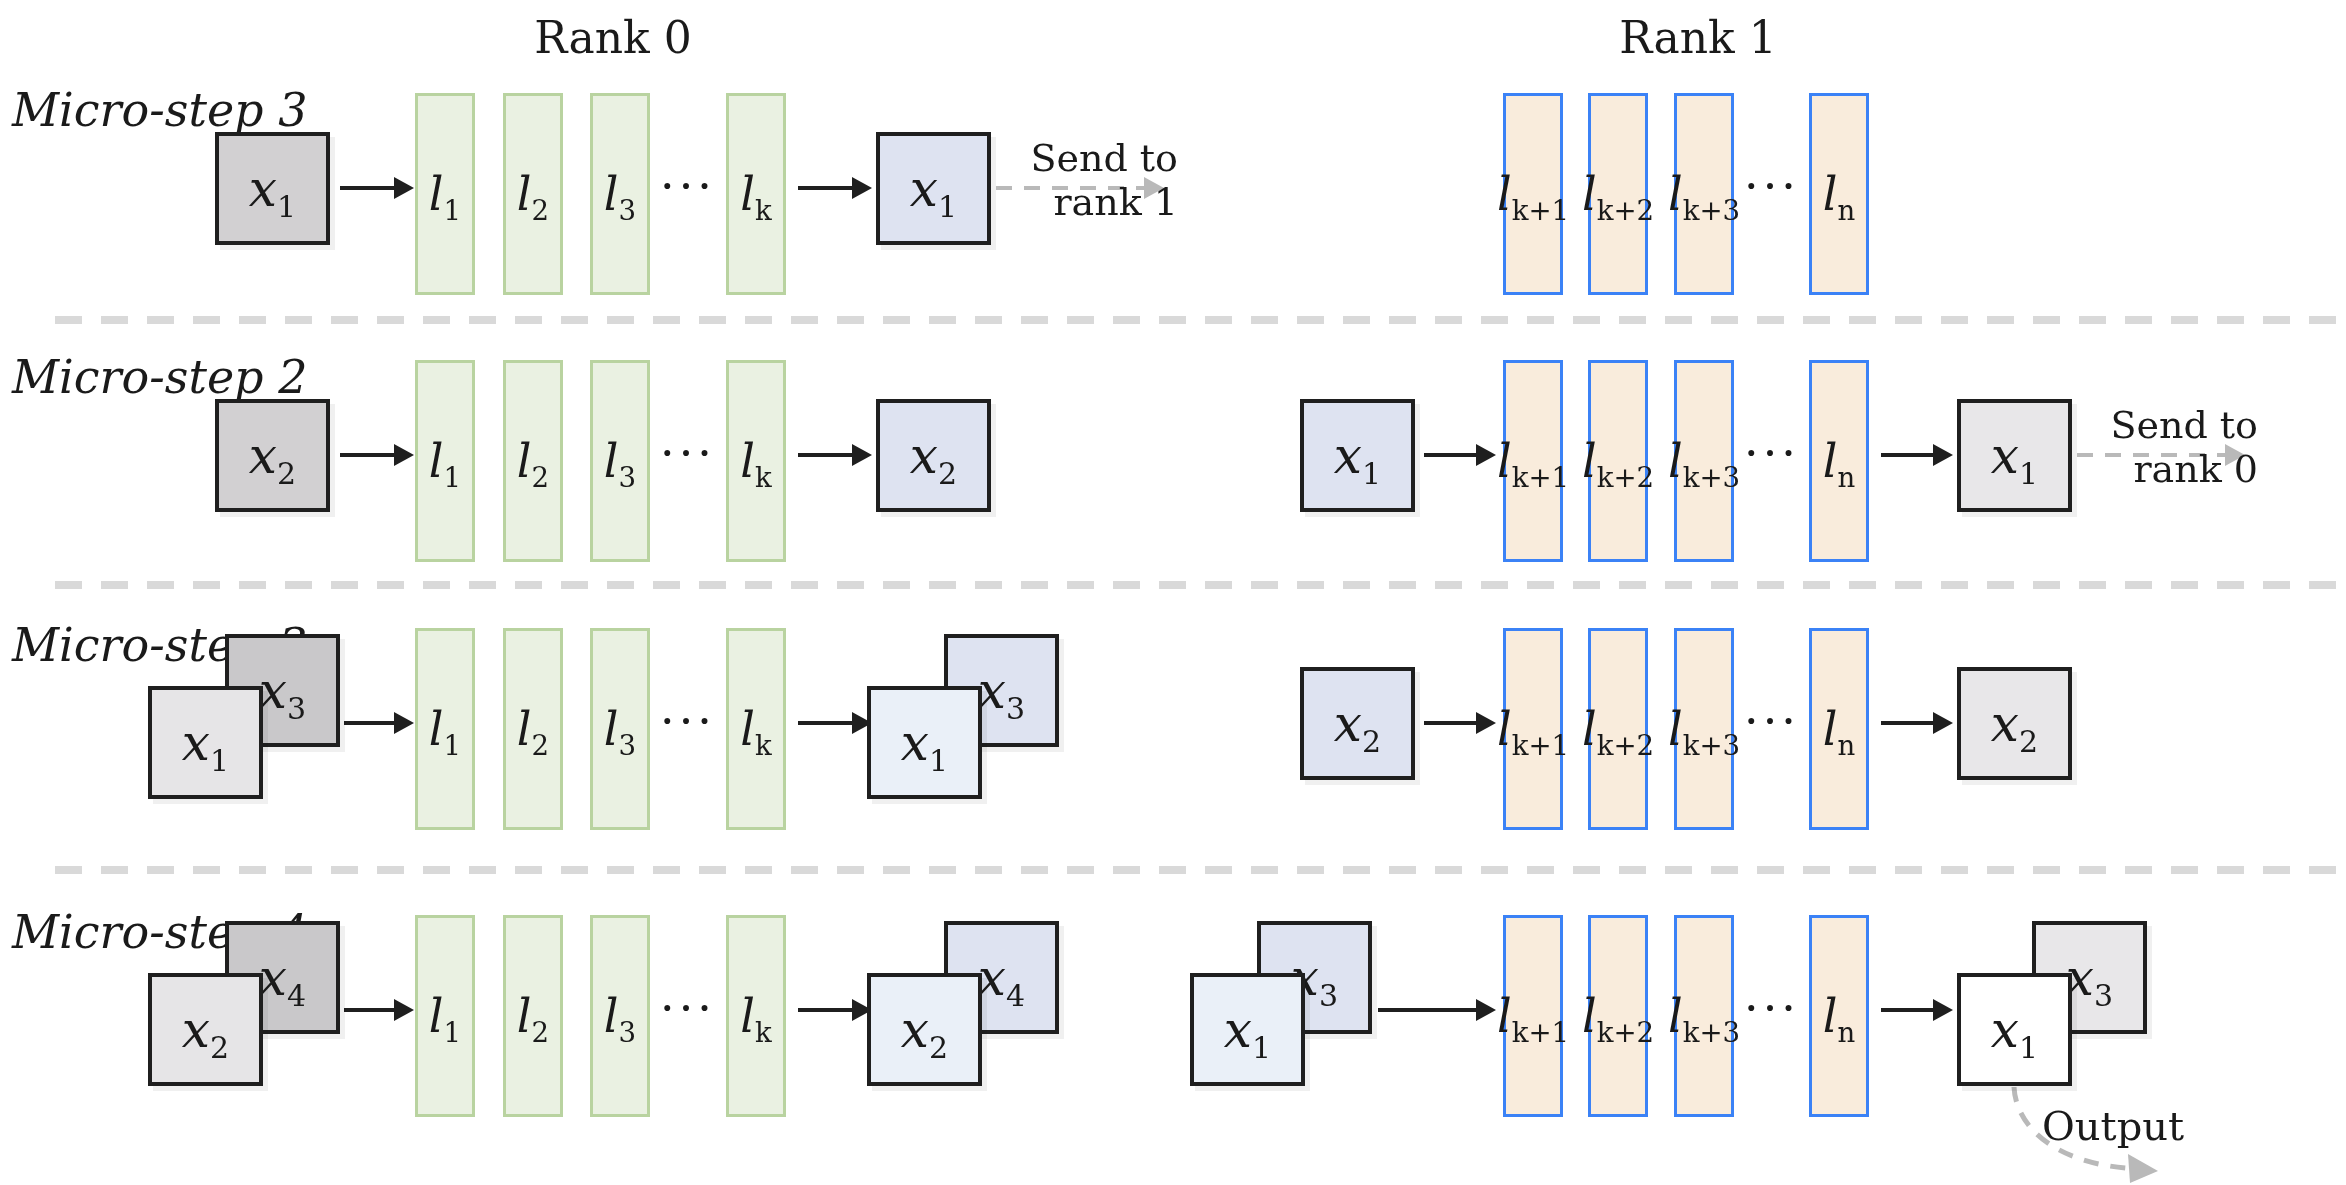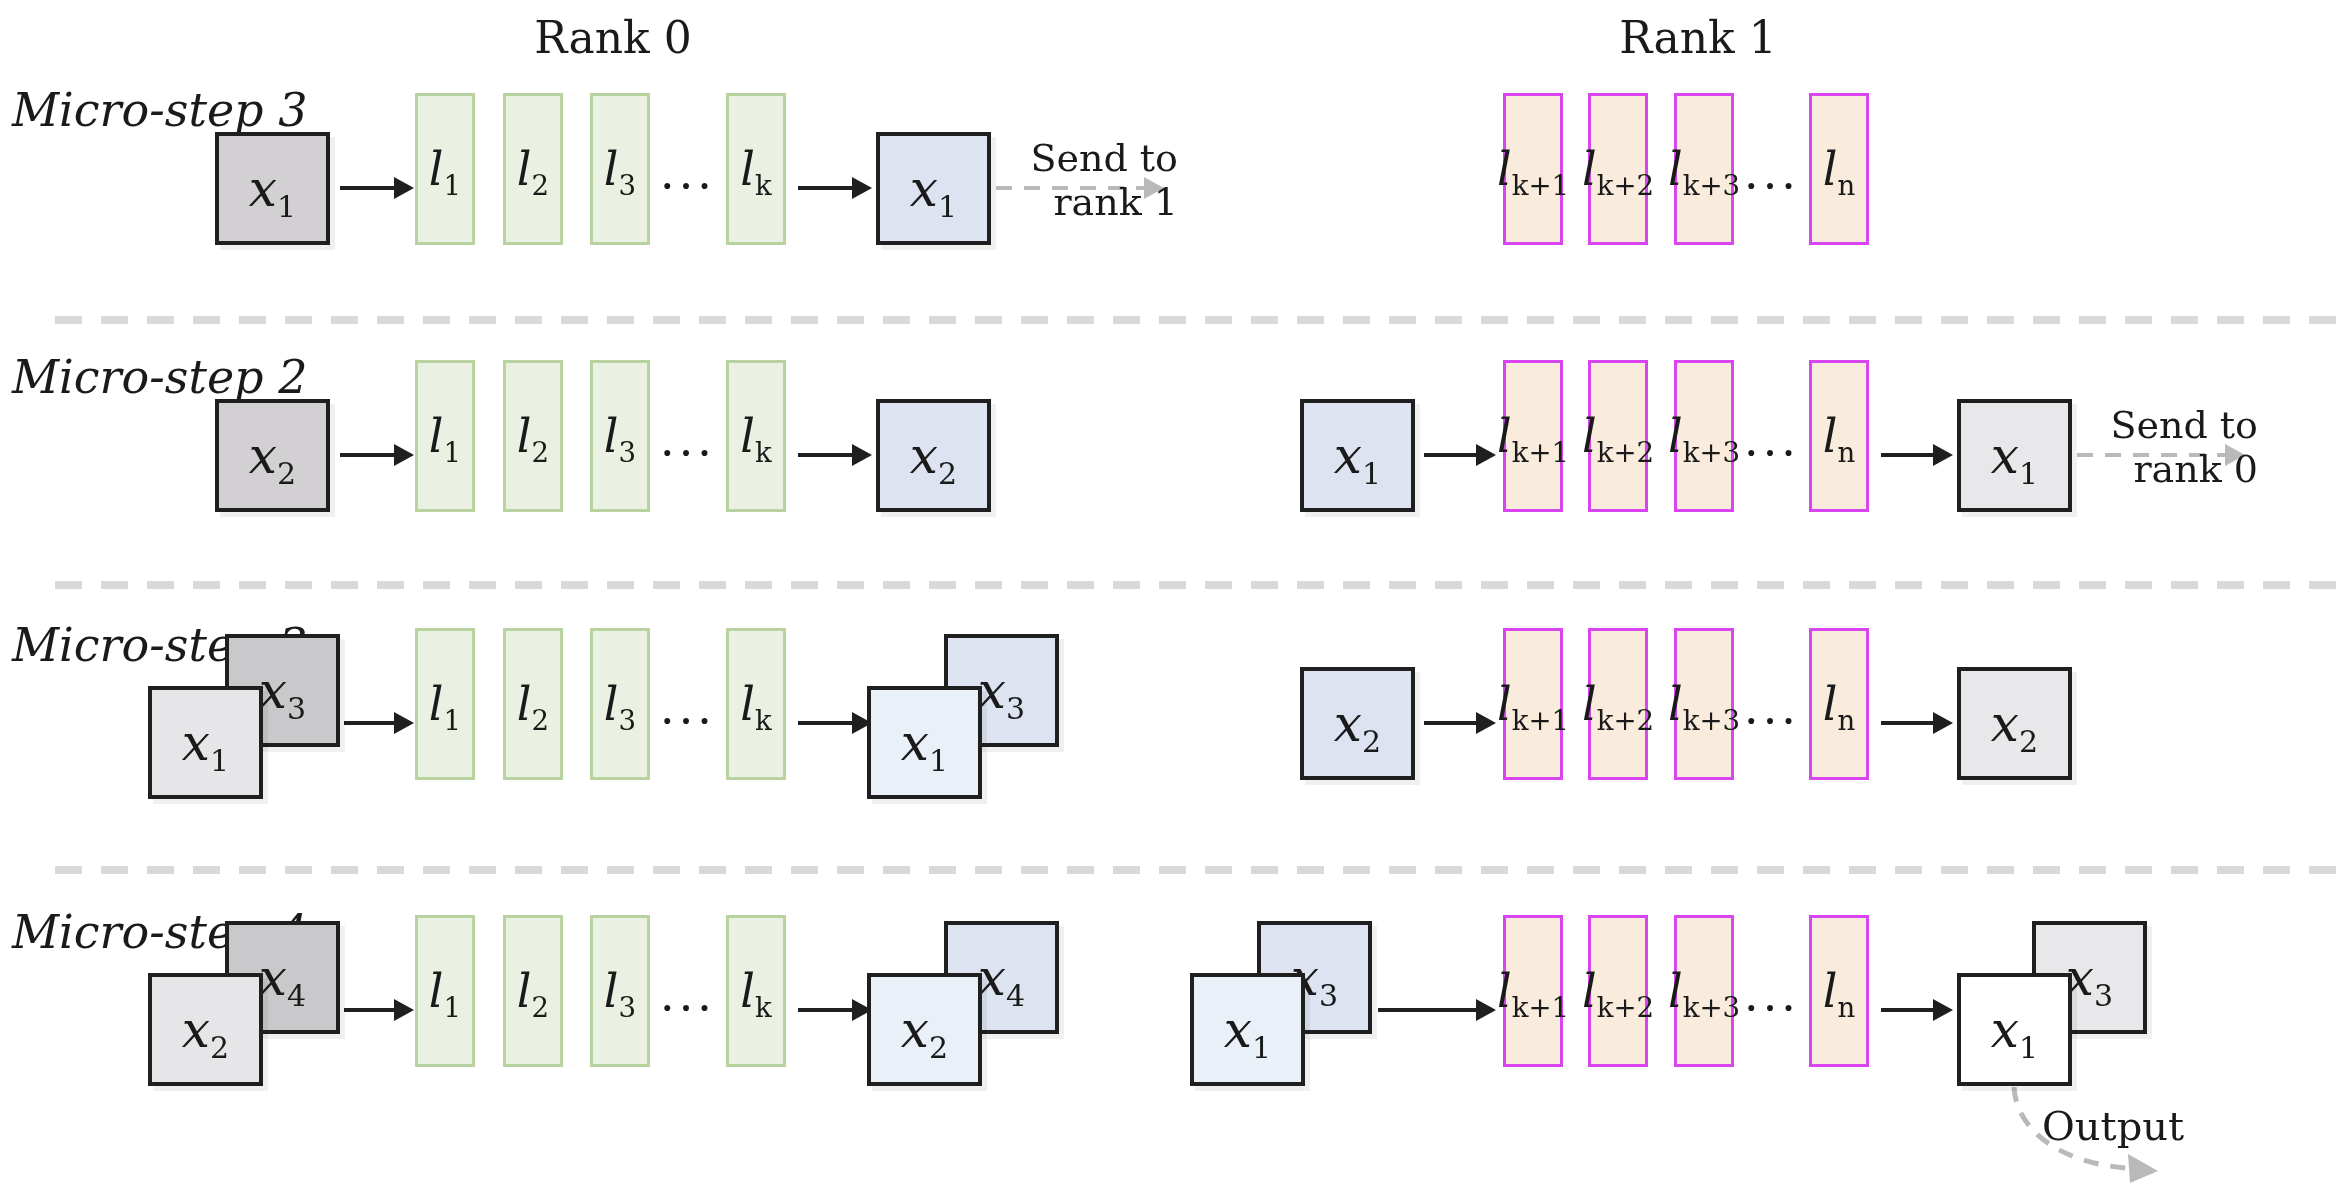--- a/index.html
+++ b/index.html
@@ -2,24 +2,24 @@
 <html><head>
 <meta charset="utf-8">
 <style>
   html,body{margin:0;padding:0;background:#ffffff;}
   #canvas{position:relative;width:2346px;height:1185px;background:#ffffff;overflow:hidden;
           font-family:"DejaVu Serif","Liberation Serif",serif;color:#1a1a1a;}
 
   .rank-header{position:absolute;width:320px;text-align:center;font-size:44px;}
   .row-label{position:absolute;font-style:italic;font-size:46px;white-space:nowrap;}
 
-  .layer{position:absolute;width:60px;height:152px;box-sizing:border-box;
+  .layer{position:absolute;width:60px;height:202px;box-sizing:border-box;
          display:flex;align-items:center;justify-content:center;}
   .layer.green{background:#EAF1E2;border:3px solid #B9D3A0;}
-  .layer.orange{background:#F9ECDC;border:3px solid #d946ef;}
+  .layer.orange{background:#F9ECDC;border:3px solid #3b82f6;}
   .llbl{font-style:italic;font-size:46px;white-space:nowrap;}
   .llbl sub,.mlbl sub{font-style:normal;font-size:0.60em;line-height:0;}
 
   .box{position:absolute;width:115px;height:113px;box-sizing:border-box;border:4px solid #1f1f1f;
        display:flex;align-items:center;justify-content:center;box-shadow:5px 5px 0 rgba(0,0,0,0.06);}
   .mlbl{font-style:italic;font-size:50px;white-space:nowrap;}
   .bx-gray{background:#D2D0D2;}
   .bx-gray-back{background:#C9C8CA;}
   .bx-gray-light{background:#E6E5E7;}
   .bx-lavender{background:#DEE3F1;}

